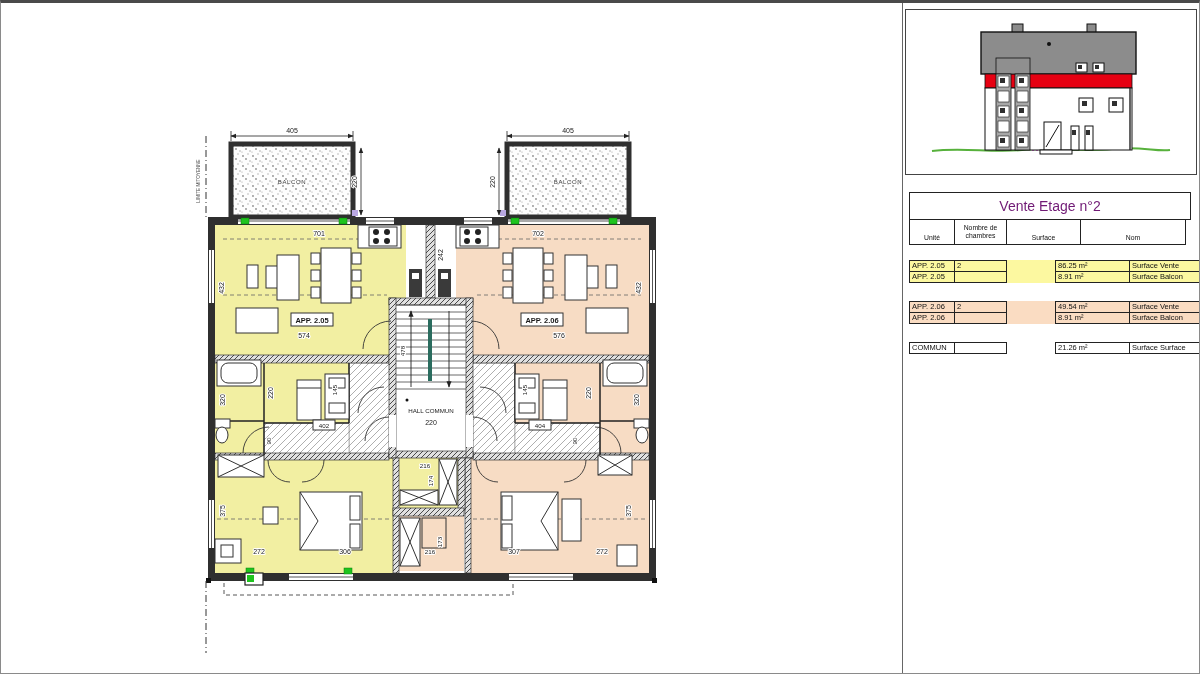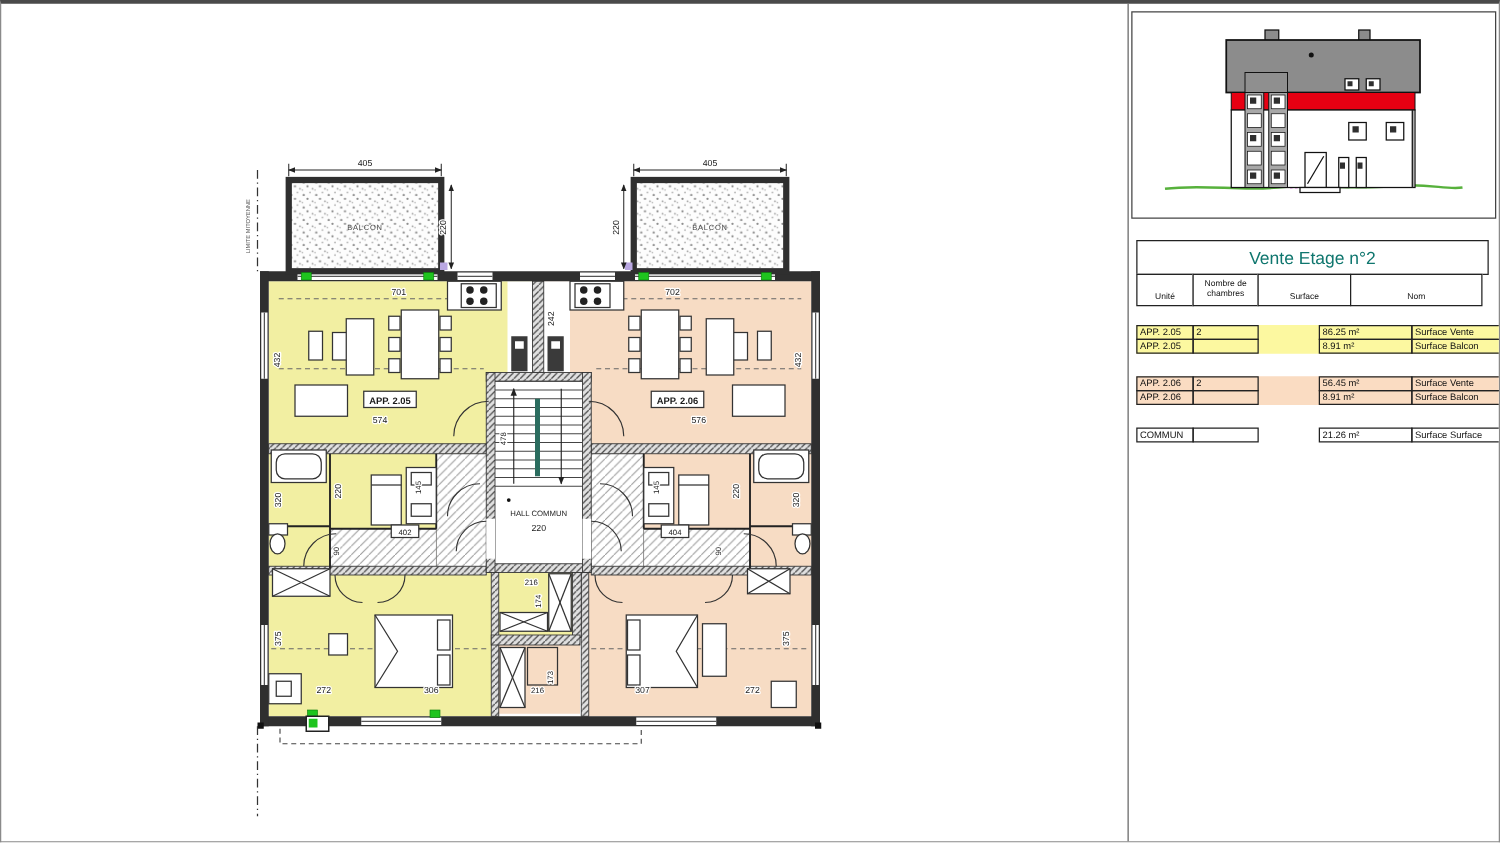--- a/index.html
+++ b/index.html
@@ -7,21 +7,21 @@
     position:relative;width:1200px;height:674px;box-sizing:border-box;
     background:#ffffff;overflow:hidden;
     border:1px solid #8a8a8a;border-top:3px solid #4a4a4a;
     font-family:"Liberation Sans", sans-serif;
   }
   .plan-svg{position:absolute;left:0;top:0;}
   .divider{position:absolute;left:901px;top:0;width:1px;height:674px;background:#666;}
   .elev-box{position:absolute;left:904px;top:6px;width:292px;height:166px;border:1px solid #444;box-sizing:border-box;background:#fff;}
   .table-panel{position:absolute;left:908px;top:189px;width:282px;height:175px;font-family:"Liberation Sans",sans-serif;}
   .t-title{box-sizing:border-box;width:282px;height:28px;border:1px solid #222;
-    text-align:center;line-height:26px;font-size:14px;color:#0f766e;background:#fff;}
+    text-align:center;line-height:26px;font-size:14px;color:#701a75;background:#fff;}
   .t-head{position:absolute;top:27px;left:0;display:flex;height:26px;}
   .hc{box-sizing:border-box;border:1px solid #222;margin-left:-1px;font-size:6.8px;color:#111;
     display:flex;align-items:flex-end;justify-content:center;text-align:center;padding-bottom:2px;background:#fff;line-height:1.15;}
   .hc:first-child{margin-left:0;}
   .hc.c1{width:46px;} .hc.c2{width:53px;align-items:center;padding-bottom:0;} .hc.c3{width:75px;} .hc.c4{width:106px;}
   .t-group{position:absolute;left:0;}
   .g1{top:68px;} .g2{top:109px;} .g3{top:150px;}
   .trow{display:flex;height:12px;margin-top:-1px;}
   .trow:first-child{margin-top:0;}
   .tc{box-sizing:border-box;border:1px solid #222;margin-left:-1px;font-size:7.5px;line-height:10px;
@@ -502,21 +502,21 @@
         <div class="tc c2"></div>
         <div class="tc c3">8.91 m²</div>
         <div class="tc c4">Surface Balcon</div>
       </div>
     </div>
 
     <div class="t-group g2" style="background-color: rgb(250, 220, 194);">
       <div class="trow">
         <div class="tc c1">APP. 2.06</div>
         <div class="tc c2">2</div>
-        <div class="tc c3">56.45 m²</div>
+        <div class="tc c3">49.54 m²</div>
         <div class="tc c4">Surface Vente</div>
       </div>
       <div class="trow">
         <div class="tc c1">APP. 2.06</div>
         <div class="tc c2"></div>
         <div class="tc c3">8.91 m²</div>
         <div class="tc c4">Surface Balcon</div>
       </div>
     </div>
 

